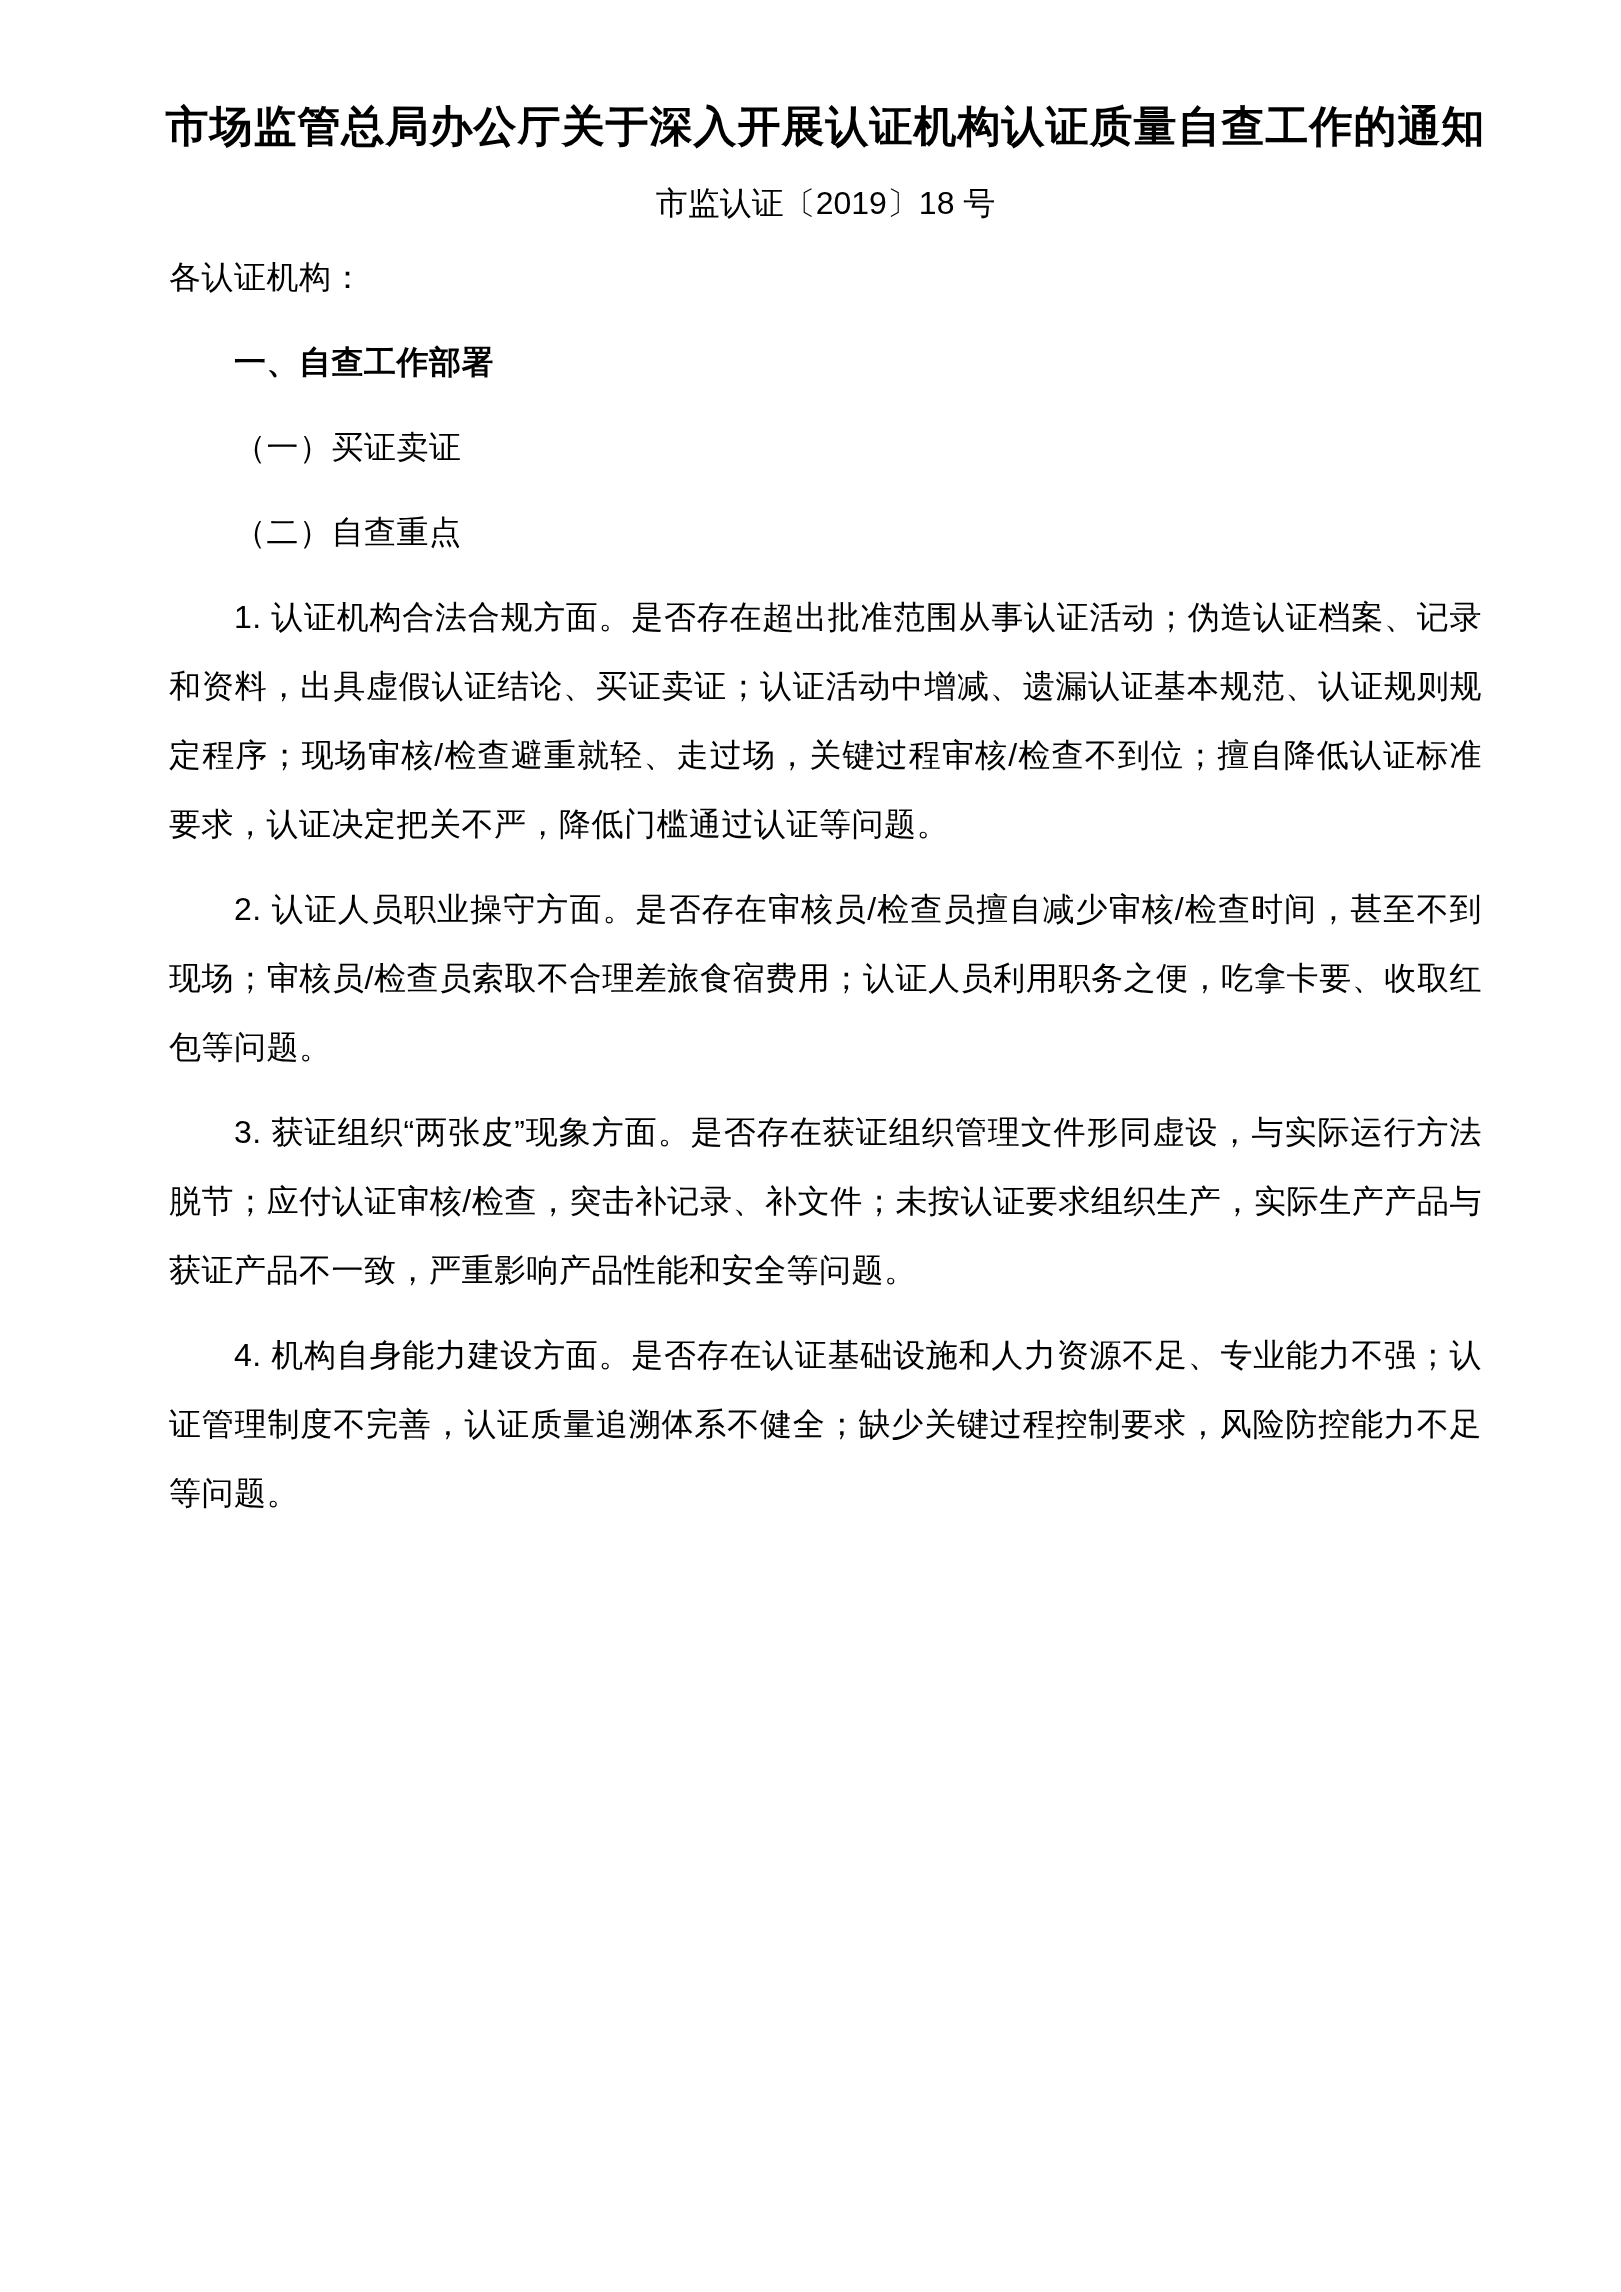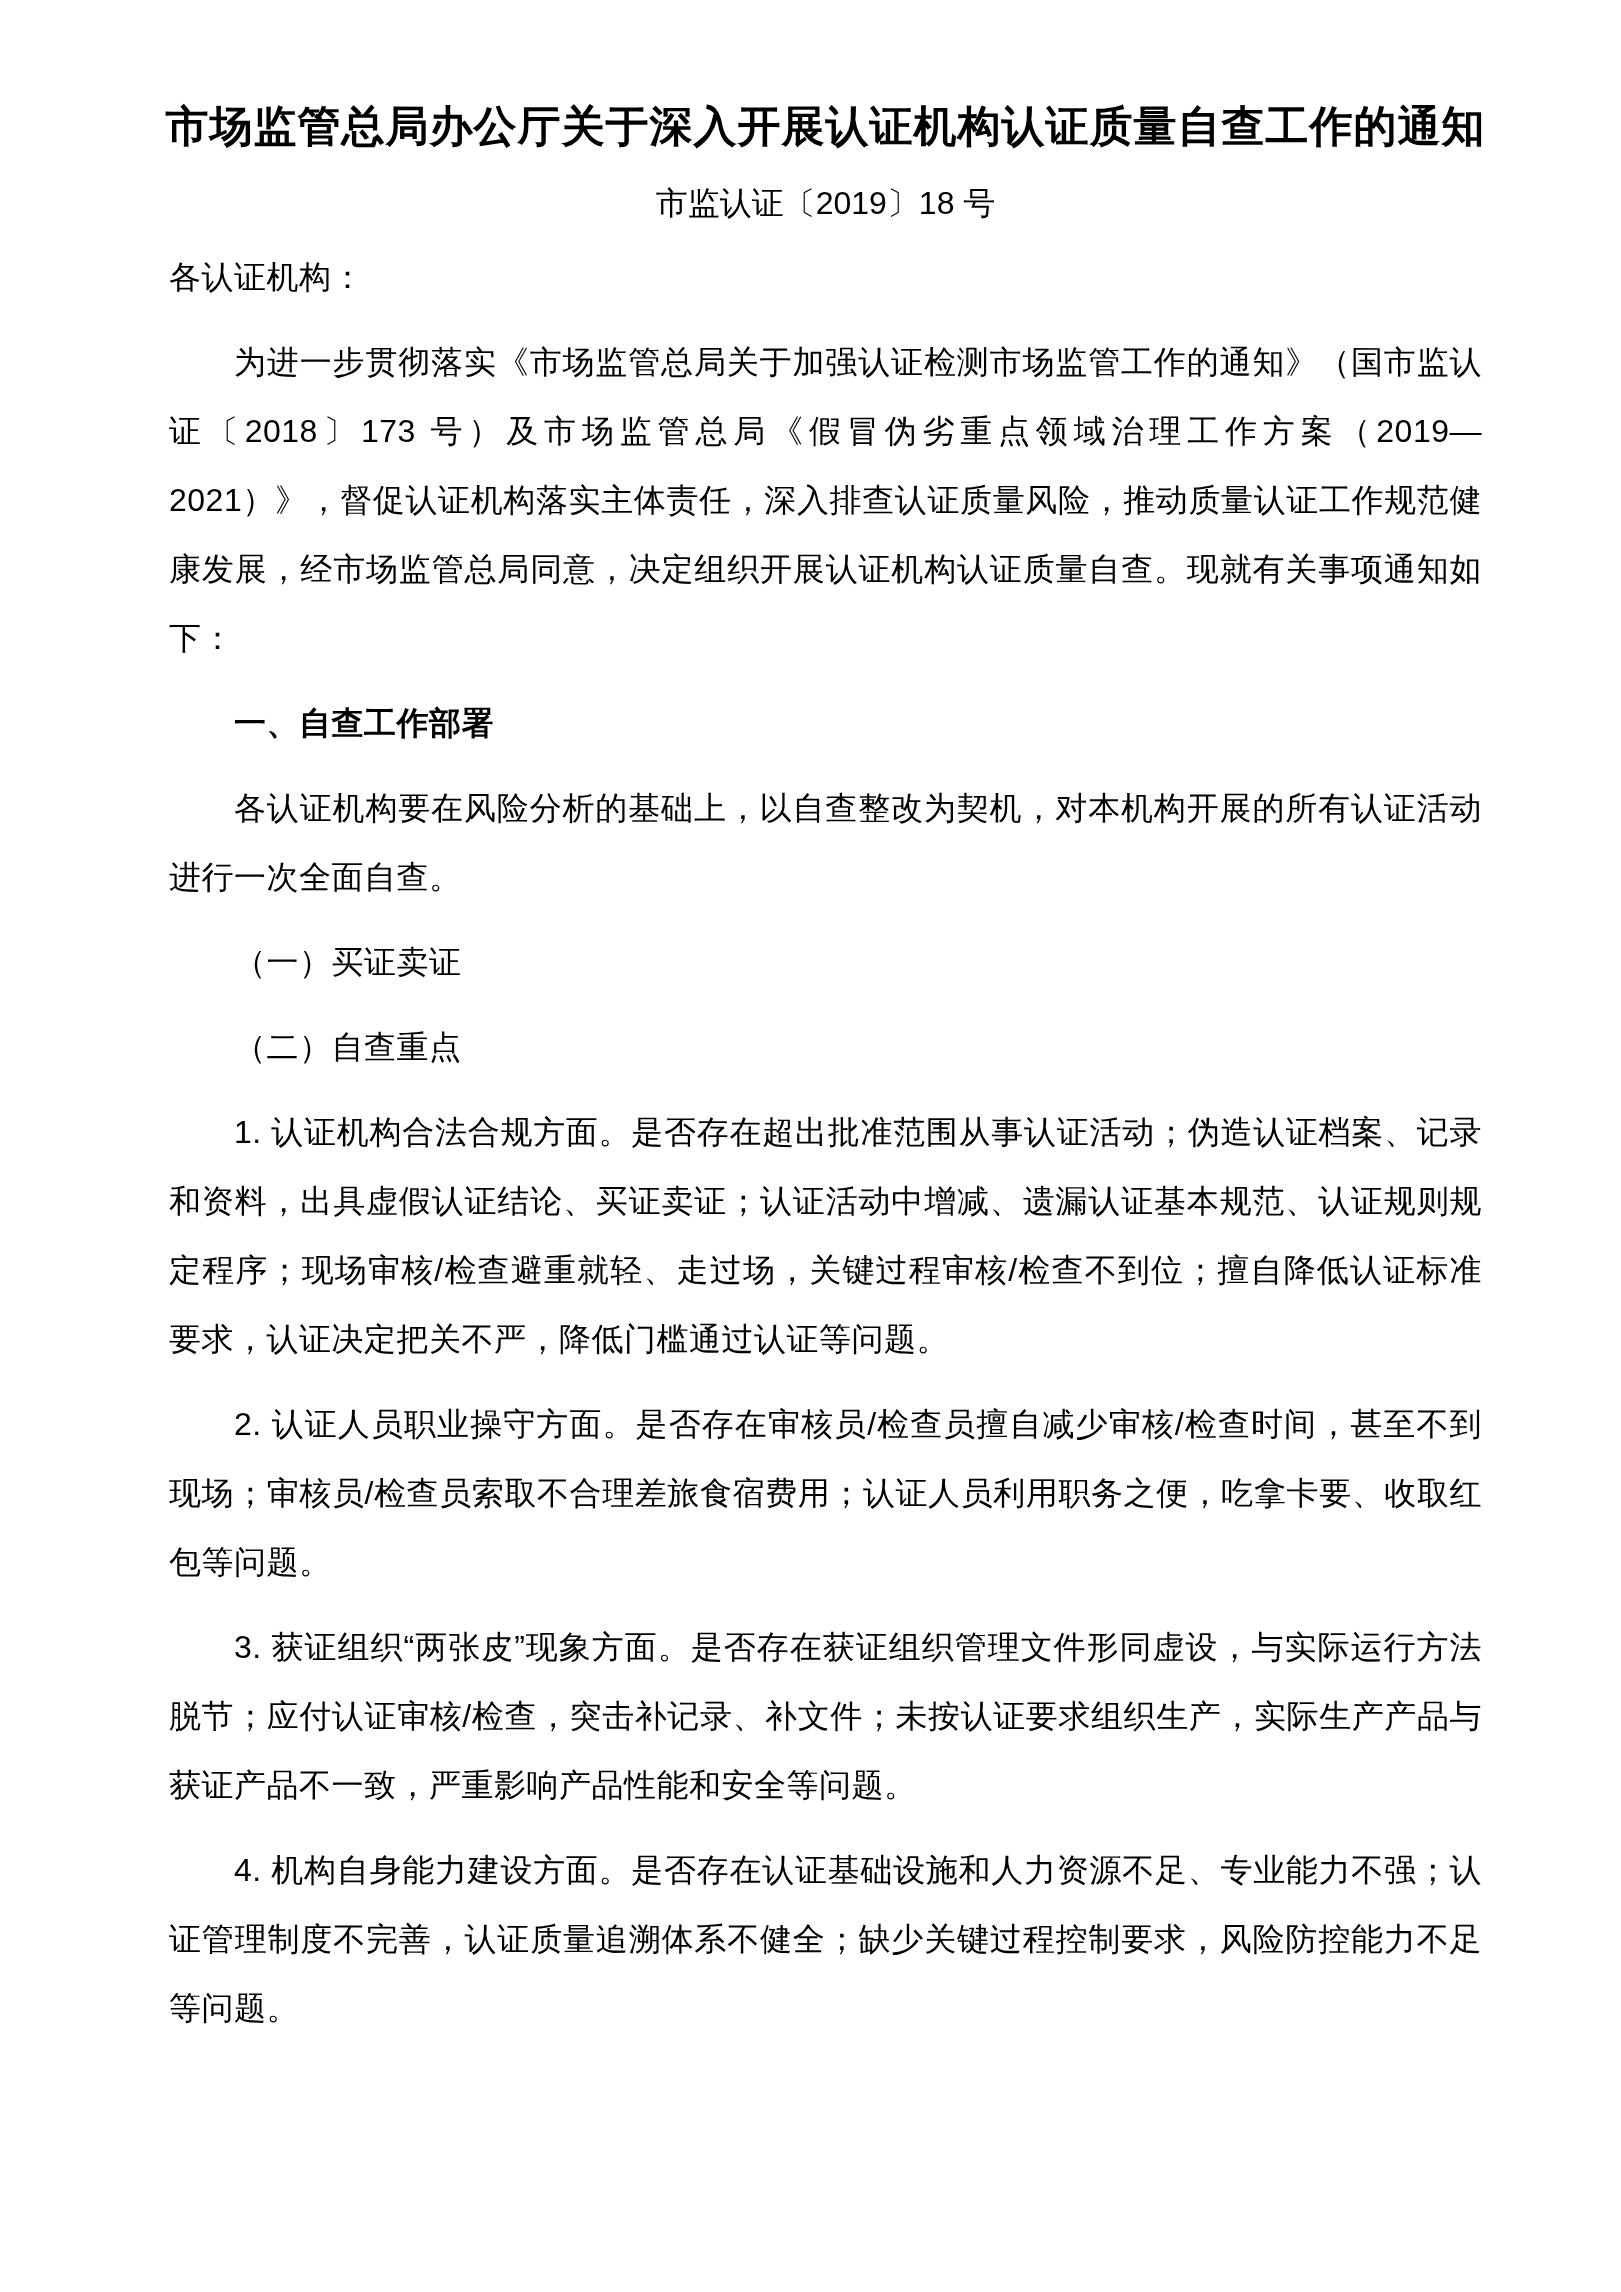--- a/index.html
+++ b/index.html
@@ -76,23 +76,21 @@
 
 <div class="page">
 
   <h1 class="doc-title">市场监管总局办公厅关于深入开展认证机构认证质量自查工作的通知</h1>
 
 
   <div class="doc-number">市监认证〔2019〕18 号</div>
 
   <div class="content">
     <p class="plain">各认证机构：</p>
-    <p class="indent">为进一步贯彻落实《市场监管总局关于加强认证检测市场监管工作的通知》（国市监认证〔2018〕173 号）及市场监管总局《假冒伪劣重点领域治理工作方案（2019—2021）》，督促认证机构落实主体责任，深入排查认证质量风险，推动质量认证工作规范健康发展，经市场监管总局同意，决定组织开展认证机构认证质量自查。现就有关事项通知如下：</p>
     <p class="heading">一、自查工作部署</p>
-    <p class="indent">各认证机构要在风险分析的基础上，以自查整改为契机，对本机构开展的所有认证活动进行一次全面自查。</p>
     <p class="indent">（一）买证卖证</p>
     <p class="indent">（二）自查重点</p>
     <p class="indent">1. 认证机构合法合规方面。是否存在超出批准范围从事认证活动；伪造认证档案、记录和资料，出具虚假认证结论、买证卖证；认证活动中增减、遗漏认证基本规范、认证规则规定程序；现场审核/检查避重就轻、走过场，关键过程审核/检查不到位；擅自降低认证标准要求，认证决定把关不严，降低门槛通过认证等问题。</p>
     <p class="indent">2. 认证人员职业操守方面。是否存在审核员/检查员擅自减少审核/检查时间，甚至不到现场；审核员/检查员索取不合理差旅食宿费用；认证人员利用职务之便，吃拿卡要、收取红包等问题。</p>
     <p class="indent">3. 获证组织“两张皮”现象方面。是否存在获证组织管理文件形同虚设，与实际运行方法脱节；应付认证审核/检查，突击补记录、补文件；未按认证要求组织生产，实际生产产品与获证产品不一致，严重影响产品性能和安全等问题。</p>
     <p class="indent">4. 机构自身能力建设方面。是否存在认证基础设施和人力资源不足、专业能力不强；认证管理制度不完善，认证质量追溯体系不健全；缺少关键过程控制要求，风险防控能力不足等问题。</p>
   </div>
 
 </div>
 

